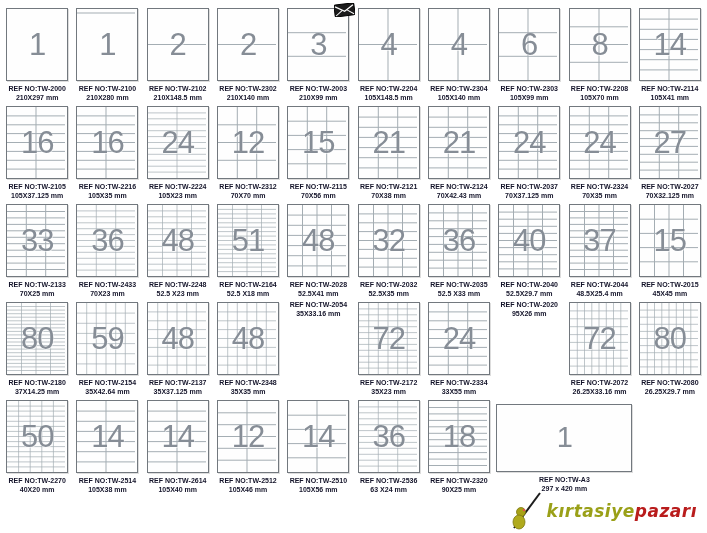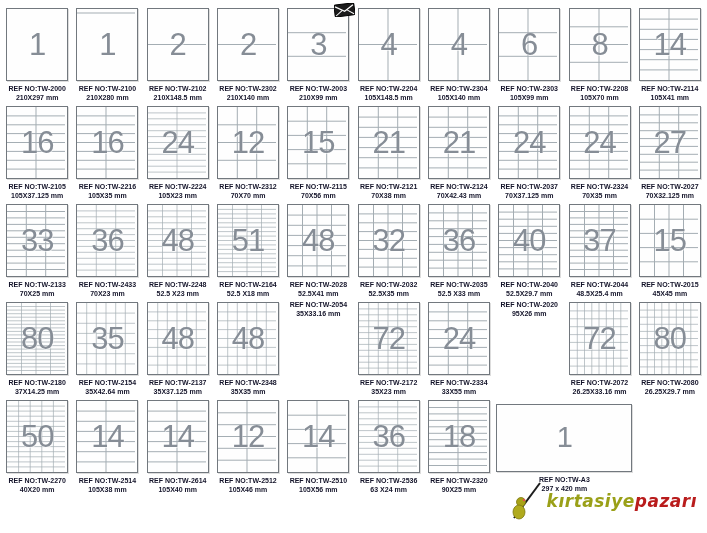--- a/index.html
+++ b/index.html
@@ -46,21 +46,21 @@
   .cap{
     margin-top:3px;
     text-align:center;
     font-size:7px;font-weight:bold;
     color:#14142a;
     line-height:1.3;
     white-space:nowrap;
   }
   .logo{
     position:absolute;
-    right:10px;bottom:12px;
+    right:10px;bottom:2px;
     display:flex;align-items:center;
     cursor:pointer;
   }
   .mascot{margin-right:2px;}
   .brandtext{
     font-style:italic;font-weight:bold;
     font-size:17px;
     letter-spacing:0.5px;
     font-family:"DejaVu Sans",sans-serif;
   }
@@ -735,21 +735,21 @@
             <line x1="38.7" y1="0" x2="38.7" y2="71"></line>
             <line x1="48.3" y1="0" x2="48.3" y2="71"></line>
             <line x1="0" y1="10.1" x2="58" y2="10.1"></line>
             <line x1="0" y1="20.3" x2="58" y2="20.3"></line>
             <line x1="0" y1="30.4" x2="58" y2="30.4"></line>
             <line x1="0" y1="40.6" x2="58" y2="40.6"></line>
             <line x1="0" y1="50.7" x2="58" y2="50.7"></line>
             <line x1="0" y1="60.9" x2="58" y2="60.9"></line>
           </g>
         </svg>
-        <span class="num">35</span>
+        <span class="num">59</span>
       </div>
       <div class="cap">
         <div>REF NO:TW-2154</div>
         <div>35X42.64 mm</div>
       </div>
     </div>
     <div class="cell">
       <div class="sheet">
         <svg class="gridlines" width="58" height="71" viewBox="0 0 58 71">
           <g stroke="#a4adb3" stroke-width="0.7">

